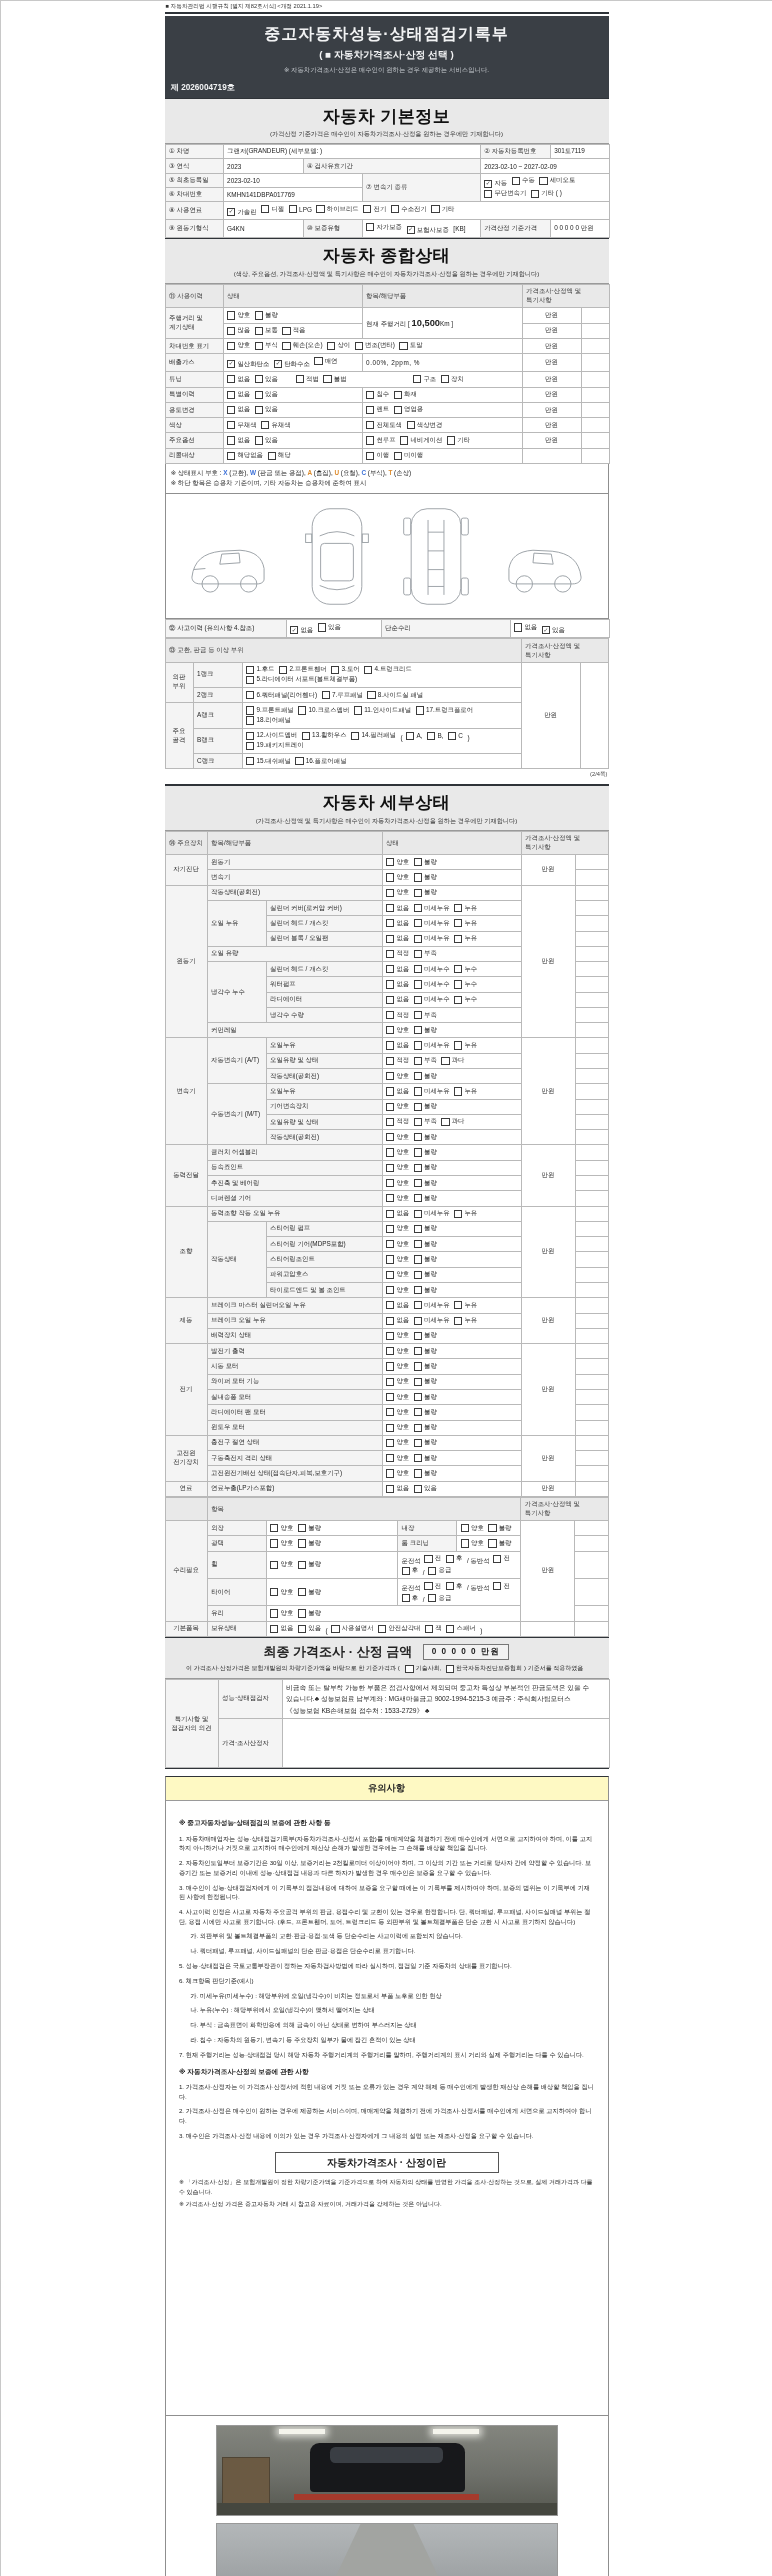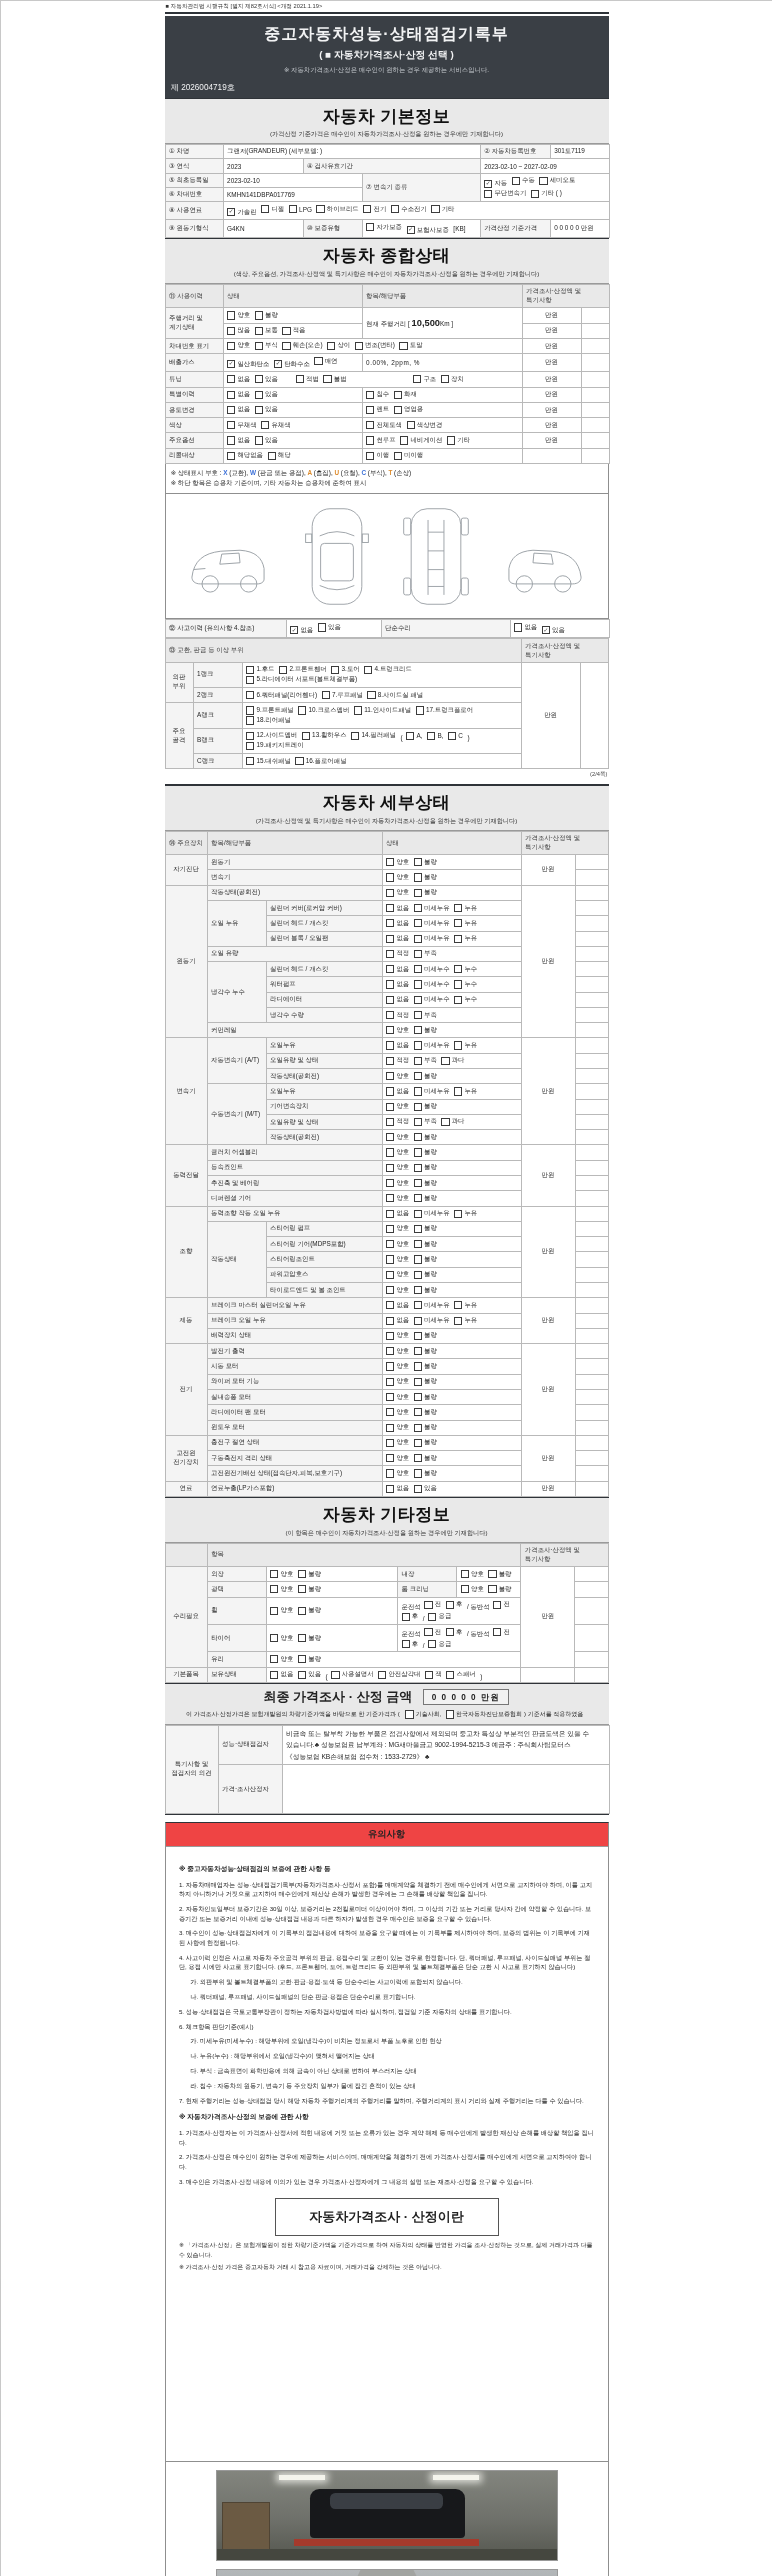--- a/index.html
+++ b/index.html
@@ -6,21 +6,21 @@
   body{width:773px;font-family:"Liberation Sans","DejaVu Sans",sans-serif;color:#222;}
   #frame{width:771px;min-height:2574px;border:1px solid #c8c8c8;background:#fff;}
   .col{width:444px;margin:0 auto;position:relative;}
   .formref{font-size:5.7px;color:#333;padding:1.5px 0 1px 1px;}
   .toprule{border-top:2.1px solid #2e3338;margin-bottom:2.6px;}
   
   .doc-head{background:#3a3f45;color:#f2f3f4;padding:8.2px 0 3.1px 0;}
   .doc-head .t1{text-align:center;font-size:16px;font-weight:bold;letter-spacing:1px;}
   .doc-head .t2{text-align:center;font-size:9.8px;font-weight:bold;margin-top:4.1px;}
   .doc-head .t3{text-align:center;font-size:6.4px;color:#c9cdd2;margin-top:3.6px;}
-  .doc-head .docno{font-size:8.2px;font-weight:normal;padding:7.2px 0 2.1px 6.2px;text-align:left;}
+  .doc-head .docno{font-size:8.2px;font-weight:bold;padding:7.2px 0 2.1px 6.2px;text-align:left;}
   
   .band{background:#e9e9e9;border-top:1.5px solid #2f3338;border-bottom:0.5px solid #9a9a9a;padding:5.2px 0 4.1px 0;}
   .band .band-t{text-align:center;font-size:17px;font-weight:bold;letter-spacing:0.5px;color:#111;}
   .band .band-n{text-align:center;font-size:6.2px;color:#333;margin-top:2.6px;}
   .band.small .band-t{font-size:9.3px;}
   
   table.ft{border-collapse:collapse;table-layout:fixed;width:444px;font-size:6.4px;border:0.5px solid #8f8f8f;}
   table.ft td{border:0.5px solid #b9b9b9;padding:2.1px 3.6px;background:#fff;color:#222;text-align:left;vertical-align:middle;word-break:keep-all;}
   table.ft td.th{background:#e9e9e9;color:#333;}
   table.ft td.lbl,table.ft td.item{background:#f4f4f4;}
@@ -46,26 +46,26 @@
   .rule{border-top:1.5px solid #2f3338;}
   
   .final-band{background:#e9e9e9;border-top:1.5px solid #2f3338;border-bottom:0.5px solid #9a9a9a;padding:4.6px 0 4.6px 0;text-align:center;}
   .final-band .row1{display:flex;justify-content:center;align-items:center;gap:10.3px;}
   .final-band .ft-title{font-size:13px;font-weight:bold;}
   .final-band .amount{border:0.5px solid #777;background:#f2f2f2;padding:1.5px 8.2px;font-size:8.2px;font-weight:bold;letter-spacing:1.5px;}
   .final-band .fnote{font-size:6px;margin-top:3.6px;color:#222;display:flex;justify-content:center;align-items:center;flex-wrap:wrap;}
   .final-band .fnote .ckw{margin:0 2.1px;}
   
   .notice{border:0.5px solid #8f8f8f;border-top:1.5px solid #2f3338;margin-top:7.2px;}
-  .notice-head{background:#ef4444;border-bottom:0.5px solid #9a9a9a;text-align:center;font-size:9.3px;font-weight:bold;padding:4.6px 0;}
+  .notice-head{background:#fef9c3;border-bottom:0.5px solid #9a9a9a;text-align:center;font-size:9.3px;font-weight:bold;padding:4.6px 0;}
   .notice-body{padding:10.3px 13.4px 12.4px 13.4px;min-height:592px;font-size:6.2px;line-height:1.55;color:#222;}
   .notice-body p{margin:0 0 5.2px 0;}
   .notice-body p.h{font-weight:bold;font-size:6.7px;margin:7.2px 0 5.2px 0;}
   .notice-body p.s{padding-left:11.3px;}
-  .notice-box{border:0.8px solid #555;margin:11.3px auto 4.1px auto;width:222px;text-align:center;font-weight:bold;font-size:13px;padding:8px 0;}
+  .notice-box{border:0.8px solid #555;margin:11.3px auto 4.1px auto;width:222px;text-align:center;font-weight:bold;font-size:10px;padding:2px 0;}
   .notice-box-lines{font-size:6px;line-height:1.6;margin-top:5.2px;}
   .notice-box-lines div{margin-bottom:2.6px;}
   
   .photo-sec{border:0.5px solid #8f8f8f;border-top:none;padding:8.2px 0 10.3px 0;background:#fff;}
   .photo{width:340px;margin:0 auto 7.2px auto;border:0.5px solid #999;position:relative;overflow:hidden;height:89px;}
   .photo1{background:linear-gradient(#83857e 0%,#6e706a 55%,#55574f 100%);}
   .photo1 .light{position:absolute;top:3.1px;width:46px;height:5.2px;background:#f4f4ec;box-shadow:0 0 7.2px 3.1px rgba(255,255,250,.7);}
   .photo1 .car{position:absolute;left:93px;top:17.5px;width:155px;height:49px;background:#17181b;border-radius:9.3px 9.3px 4.1px 4.1px;}
   .photo1 .car-glass{position:absolute;left:113px;top:21.6px;width:113px;height:15.5px;background:#3a3e44;border-radius:5.2px;}
   .photo1 .rail{position:absolute;left:77px;top:68px;width:185px;height:6.2px;background:#a53a2c;}
@@ -1122,24 +1122,20 @@
                   <span class="ck"></span>
                   <span class="ckl">있음</span>
                 </span></td>
               <td class="price">만원</td>
               <td class="extra"></td>
             </tr>
           </tbody>
         </table>
       </div>
 
-    <div class="band">
-      <div class="band-t">자동차 기타정보</div>
-      <div class="band-n">(이 항목은 매수인이 자동차가격조사·산정을 원하는 경우에만 기재합니다)</div>
-    </div>
     <div>
         <table class="ft">
           <colgroup>
             <col style="width: 42px;">
             <col style="width: 59px;">
             <col style="width: 131px;">
             <col style="width: 59px;">
             <col style="width: 64px;">
             <col style="width: 54px;">
             <col style="width: 33px;">

